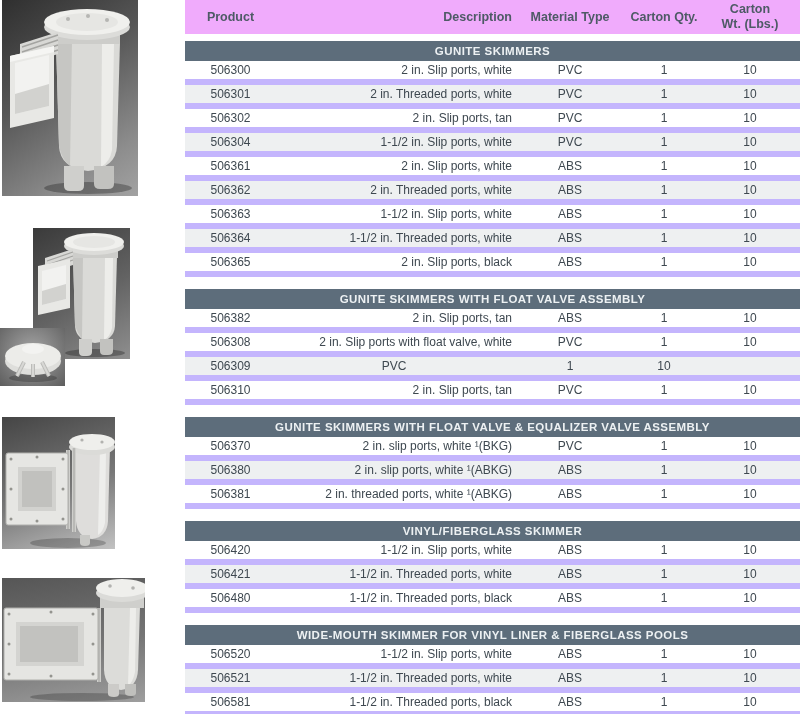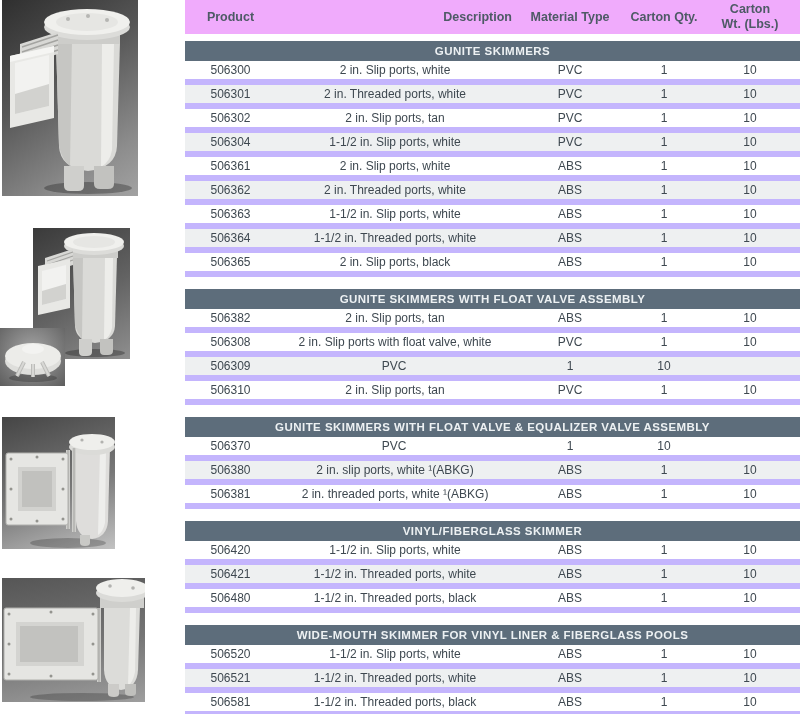--- a/index.html
+++ b/index.html
@@ -32,21 +32,21 @@
   .section-bar{height:20px;line-height:20px;background:#5d6d7b;color:#edf1f3;
                text-align:center;font-size:11.5px;font-weight:bold;letter-spacing:0.45px;
                margin-top:12px;}
   .section-bar.first{margin-top:0;}
 
   .trow{display:grid;grid-template-columns:91px 236px 116px 72px 100px;height:24px;
         box-sizing:border-box;align-items:center;font-size:12px;background:#ffffff;
         border-bottom:6px solid #c4b5fd;}
   .trow.shaded{background:#eef0f1;}
   .cell{text-align:center;white-space:nowrap;}
-  .c-desc{text-align:center;padding-left:2px;}
+  .c-desc{text-align:right;padding-left:2px;}
 
   .footnote{margin-top:12px;padding-left:4px;color:#60707e;font-size:11.5px;}
   .footnote sup{font-size:8px;margin-right:5px;}
 </style>
 </head>
 <body>
 
 <div class="page">
 
   <div class="photo" id="photo-1">
@@ -261,20 +261,21 @@
         <div class="trow">
           <div class="cell c-product">506310</div>
           <div class="cell c-desc">2 in. Slip ports, tan</div>
           <div class="cell c-mat">PVC</div>
           <div class="cell c-qty">1</div>
           <div class="cell c-wt">10</div>
         </div>
         <div class="section-bar">GUNITE SKIMMERS WITH FLOAT VALVE &amp; EQUALIZER VALVE ASSEMBLY</div>
         <div class="trow">
           <div class="cell c-product">506370</div>
+          <div class="cell c-desc">2 in. slip ports, white ¹(BKG)</div>
           <div class="cell c-mat">PVC</div>
           <div class="cell c-qty">1</div>
           <div class="cell c-wt">10</div>
         </div>
         <div class="trow shaded">
           <div class="cell c-product">506380</div>
           <div class="cell c-desc">2 in. slip ports, white ¹(ABKG)</div>
           <div class="cell c-mat">ABS</div>
           <div class="cell c-qty">1</div>
           <div class="cell c-wt">10</div>

